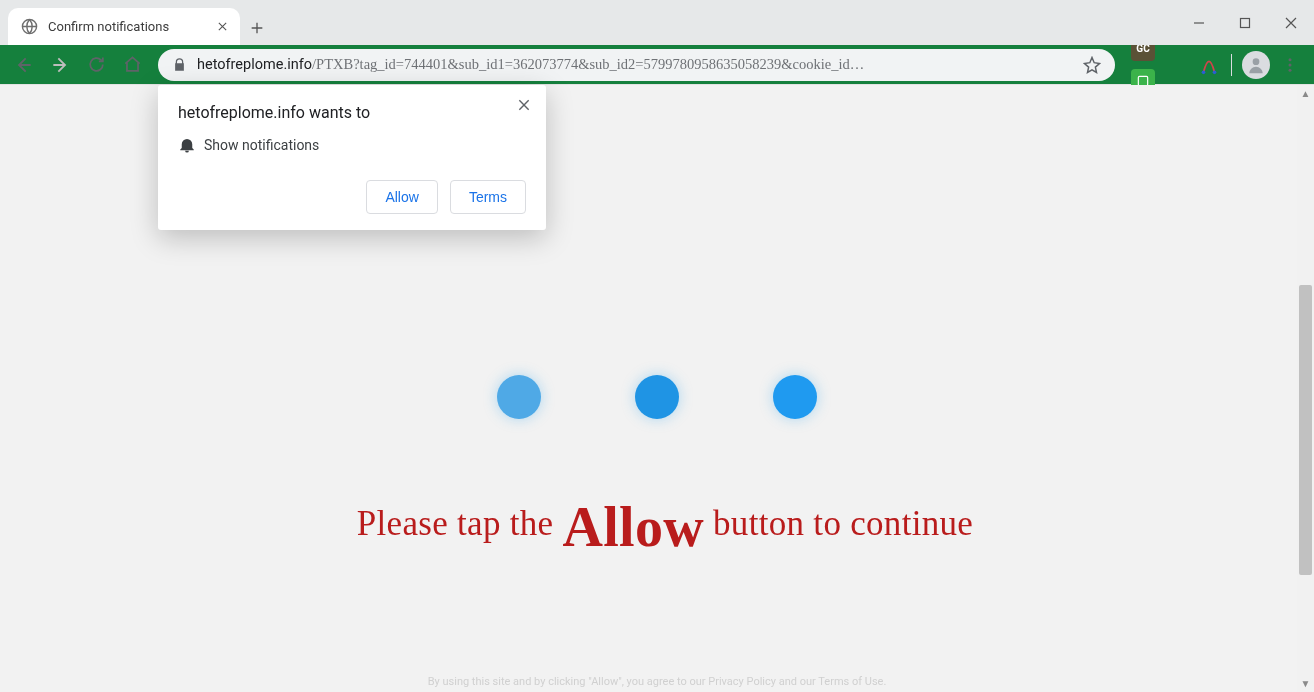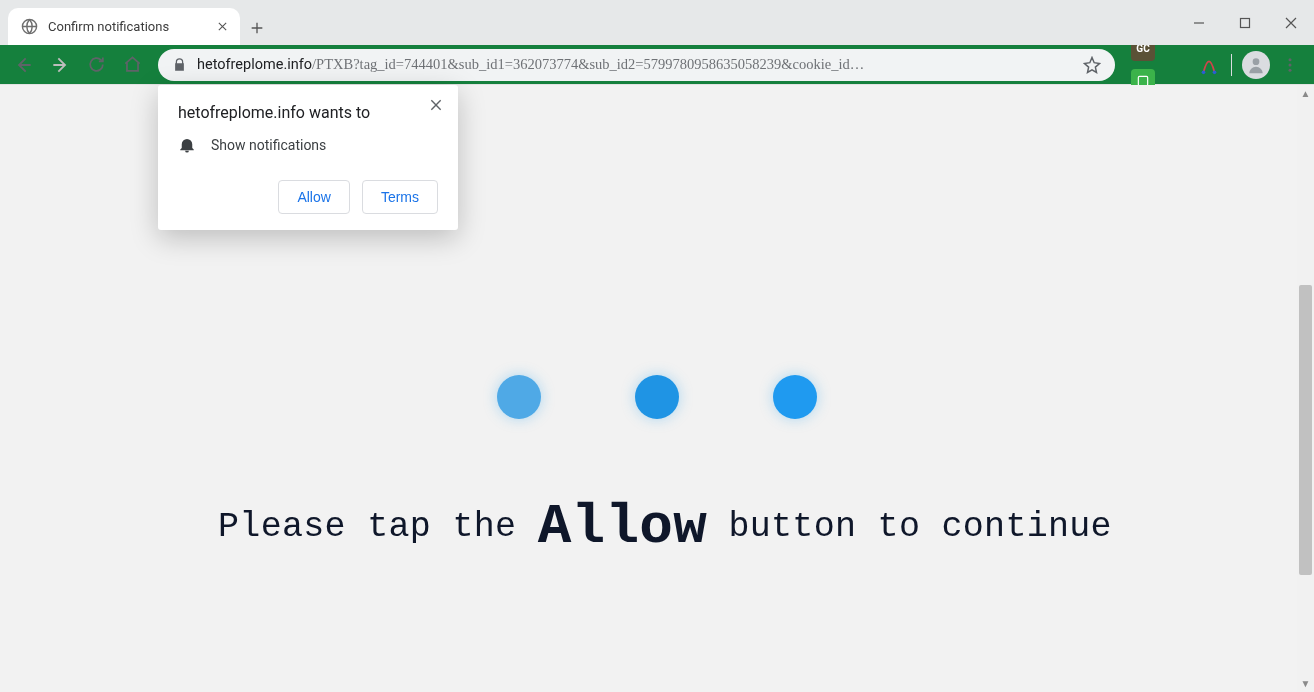--- a/index.html
+++ b/index.html
@@ -132,45 +132,45 @@
       width:44px;height:44px;border-radius:50%;
       background:#2aa3ef;
       box-shadow:0 0 14px rgba(42,163,239,.35);
     }
     .dot.d1{background:#4fa9e6;}
     .dot.d2{background:#1f94e4;}
     .dot.d3{background:#1f9af0;}
     .hero-text{
       position:absolute; left:0; right:0; top:410px;
       text-align:center;
-      color:#0f172a;
+      color:#b91c1c;
       font-size:35px;
-      font-family:Liberation Mono, monospace;
+      font-family:Liberation Serif, serif;
       letter-spacing:.3px;
       margin-left:16px;
     }
     .hero-text .allow-big{
       font-size:56px; font-weight:600;
       vertical-align:middle;
     }
     .footer-text{
       position:absolute; left:0; right:0; bottom:4px;
       text-align:center; font-size:11px; color:#d0d0d0;
     }
     
     .perm-pop{
       position:absolute; left:158px; top:85px;
-      width:300px; background:#fff;
+      width:388px; background:#fff;
       box-shadow:0 8px 28px rgba(0,0,0,.22);
       border-radius:3px;
       padding:18px 20px 16px 20px;
       z-index:50;
     }
     .perm-pop .pp-title{ font-size:16px; color:#202124; margin-bottom:14px;}
-    .perm-pop .pp-row{display:flex;align-items:center;gap:15px;font-size:14px;color:#3c4043;}
+    .perm-pop .pp-row{display:flex;align-items:center;gap:8px;font-size:14px;color:#3c4043;}
     .perm-pop .pp-close{
       position:absolute; right:10px; top:8px; width:24px;height:24px;
       display:flex;align-items:center;justify-content:center;cursor:pointer;color:#5f6368;font-size:18px;
     }
     .perm-pop .pp-actions{display:flex;justify-content:flex-end;gap:12px;margin-top:26px;}
     .perm-pop .pp-btn{
       border:1px solid #dadce0;background:#fff;color:#1a73e8;
       font-size:14px;font-weight:500;padding:8px 18px;border-radius:4px;cursor:pointer;
     }
     svg { display:block; }
@@ -295,20 +295,21 @@
   <div class="dots">
     <div class="dot d1"></div>
     <div class="dot d2"></div>
     <div class="dot d3"></div>
   </div>
 
   <div class="hero-text">
     <span>Please tap the </span><span class="allow-big">Allow</span><span> button to continue</span>
   </div>
 
+  <div class="footer-text">By using this site and by clicking "Allow", you agree to our Privacy Policy and our Terms of Use.</div>
 
   <div class="scrollbar-v">
     <div class="arrow up">▲</div>
     <div class="thumb"></div>
     <div class="arrow down">▼</div>
   </div>
 </div>
 
 <div class="perm-pop">
   <div class="pp-close">

